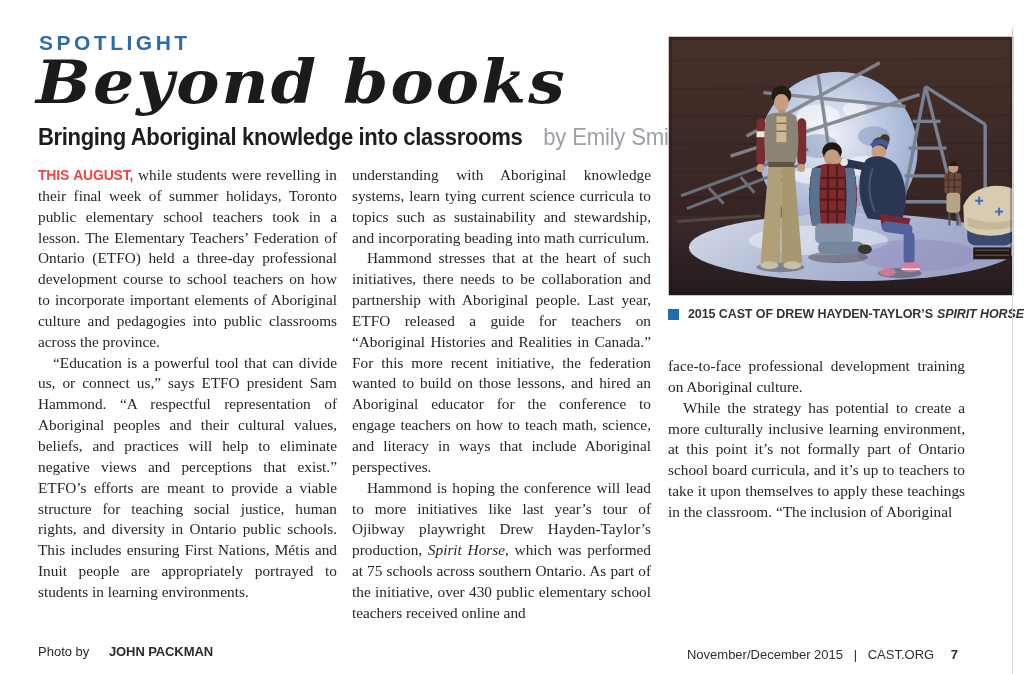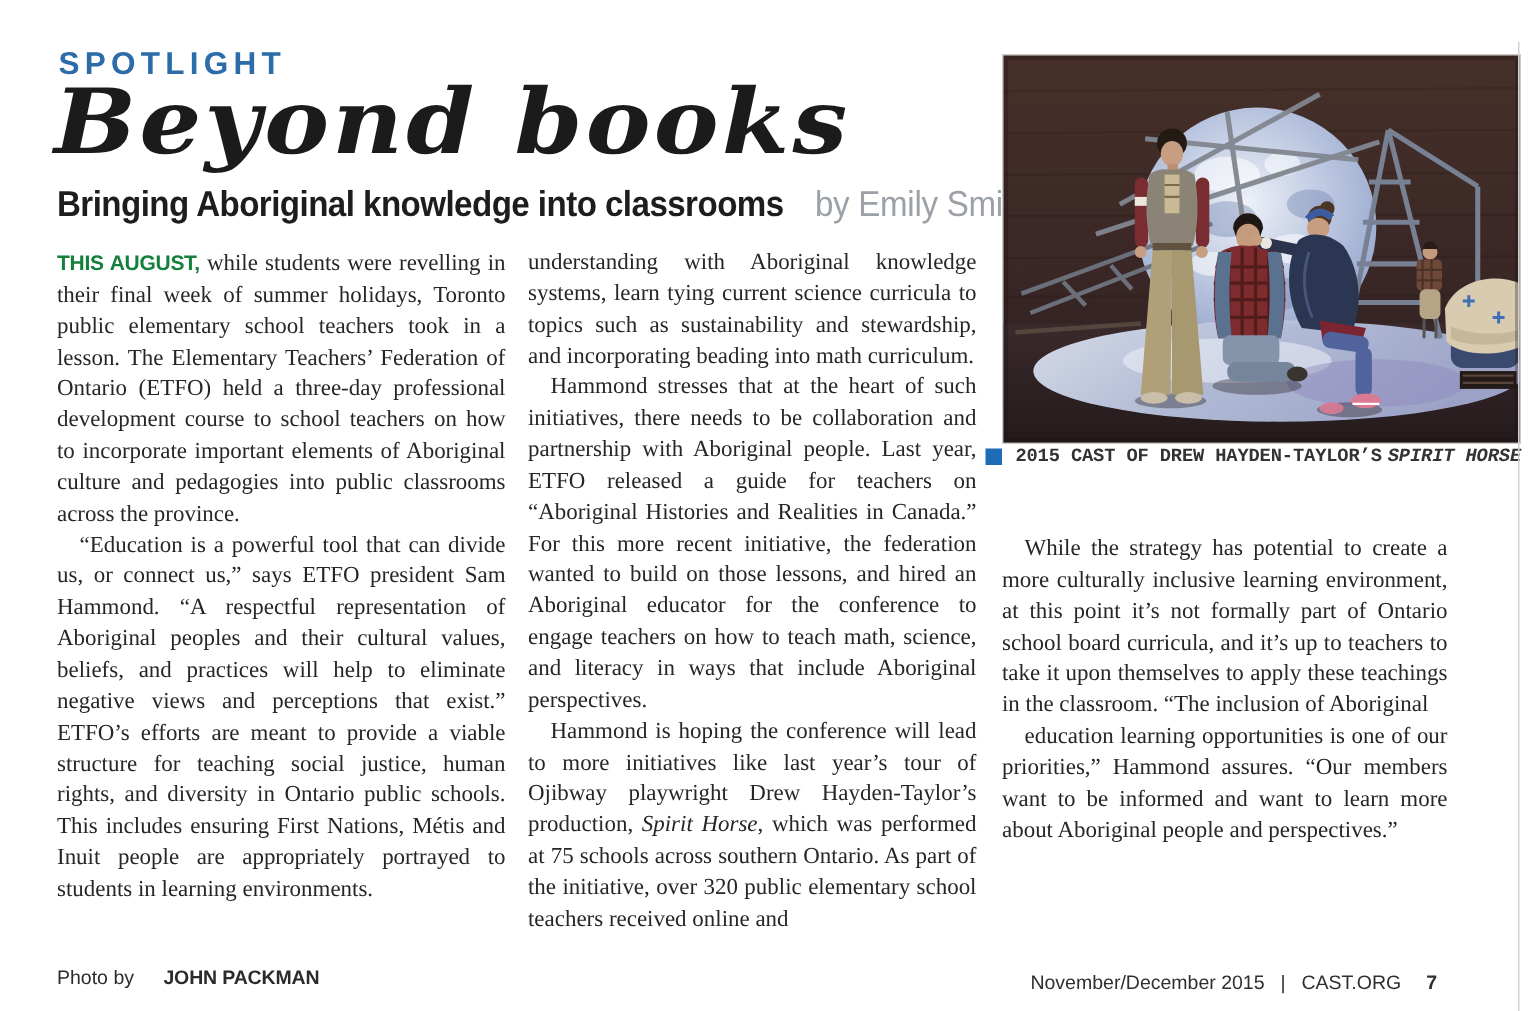--- a/index.html
+++ b/index.html
@@ -50,38 +50,37 @@
     hyphens:auto;-webkit-hyphens:auto;
   }
   .col-1{left:38px;top:165px;}
   .col-2{left:352px;top:165px;}
   .col-3{left:668px;top:356px;width:297px;}
   .column p{margin:0;}
   .column p.indent{text-indent:15px;}
   .seg-lead{
     font-family:"Liberation Sans", sans-serif;
     font-weight:700;font-size:14px;letter-spacing:-0.2px;
-    color:#15803d;
+    color:#ef4444;
     margin-top:44px;
   }
   .seg-italic{font-style:italic;}
   
   .photo-frame{
     position:absolute;left:668px;top:36px;width:346px;height:260px;
     border:1px solid #cfc9c4;
     background:#33232399;
   }
   .photo-frame svg{display:block;width:100%;height:100%;}
   .photo-caption{
-    position:absolute;left:668px;top:297px;width:346px;
-    font-family:Liberation Mono, monospace;
+    position:absolute;left:668px;top:307px;width:346px;
+    font-family:Liberation Sans, sans-serif;
     font-weight:700;font-size:12.5px;letter-spacing:-0.1px;
     color:#333333;display:flex;align-items:center;
     white-space:nowrap;
-    justify-content:flex-end;
   }
   .caption-square{
     width:11px;height:11px;background:var(--caption-bullet-blue);
     display:inline-block;margin-right:9px;flex:0 0 auto;
   }
   .caption-italic{font-style:italic;margin-left:4px;}
   
   .footer-left{
     position:absolute;left:38px;top:644px;
     font-family:"Liberation Sans", sans-serif;
@@ -304,25 +303,25 @@
   <span class="caption-italic">SPIRIT HORSE</span>
 </div>
 
 <div class="column col-1">
     <p class=""><span class="seg-lead">THIS AUGUST,</span><span> while students were revelling in their final week of summer holidays, Toronto public elementary school teachers took in a lesson. The Elementary Teachers’ Federation of Ontario (ETFO) held a three-day professional development course to school teachers on how to incorporate important elements of Aboriginal culture and pedagogies into public classrooms across the province.</span></p>
     <p class="indent"><span>“Education is a powerful tool that can divide us, or connect us,” says ETFO president Sam Hammond. “A respectful representation of Aboriginal peoples and their cultural values, beliefs, and practices will help to eliminate negative views and perceptions that exist.” ETFO’s efforts are meant to provide a viable structure for teaching social justice, human rights, and diversity in Ontario public schools. This includes ensuring First Nations, Métis and Inuit people are appropriately portrayed to students in learning environments.</span></p>
   </div>
 <div class="column col-2">
     <p class=""><span>understanding with Aboriginal knowledge systems, learn tying current science curricula to topics such as sustainability and stewardship, and incorporating beading into math curriculum.</span></p>
     <p class="indent"><span>Hammond stresses that at the heart of such initiatives, there needs to be collaboration and partnership with Aboriginal people. Last year, ETFO released a guide for teachers on “Aboriginal Histories and Realities in Canada.” For this more recent initiative, the federation wanted to build on those lessons, and hired an Aboriginal educator for the conference to engage teachers on how to teach math, science, and literacy in ways that include Aboriginal perspectives.</span></p>
-    <p class="indent"><span>Hammond is hoping the conference will lead to more initiatives like last year’s tour of Ojibway playwright Drew Hayden-Taylor’s production, </span><span class="seg-italic">Spirit Horse</span><span>, which was performed at 75 schools across southern Ontario. As part of the initiative, over 320 public elementary school teachers received online and</span></p>
+    <p class="indent"><span>Hammond is hoping the conference will lead to more initiatives like last year’s tour of Ojibway playwright Drew Hayden-Taylor’s production, </span><span class="seg-italic">Spirit Horse</span><span>, which was performed at 75 schools across southern Ontario. As part of the initiative, over 430 public elementary school teachers received online and</span></p>
   </div>
 <div class="column col-3">
+    <p class=""><span>face-to-face professional development training on Aboriginal culture.</span></p>
     <p class="indent"><span>While the strategy has potential to create a more culturally inclusive learning environment, at this point it’s not formally part of Ontario school board curricula, and it’s up to teachers to take it upon themselves to apply these teachings in the classroom. “The inclusion of Aboriginal</span></p>
-    <p class="indent"><span>education learning opportunities is one of our priorities,” Hammond assures. “Our members want to be informed and want to learn more about Aboriginal people and perspectives.”</span></p>
   </div>
 
 <div class="footer-left">
   <span>Photo by</span>
   <span class="credit-name">JOHN PACKMAN</span>
 </div>
 <div class="footer-right">
   <span>November/December 2015</span>
   <span class="footer-sep">|</span>
   <span>CAST.ORG</span>

